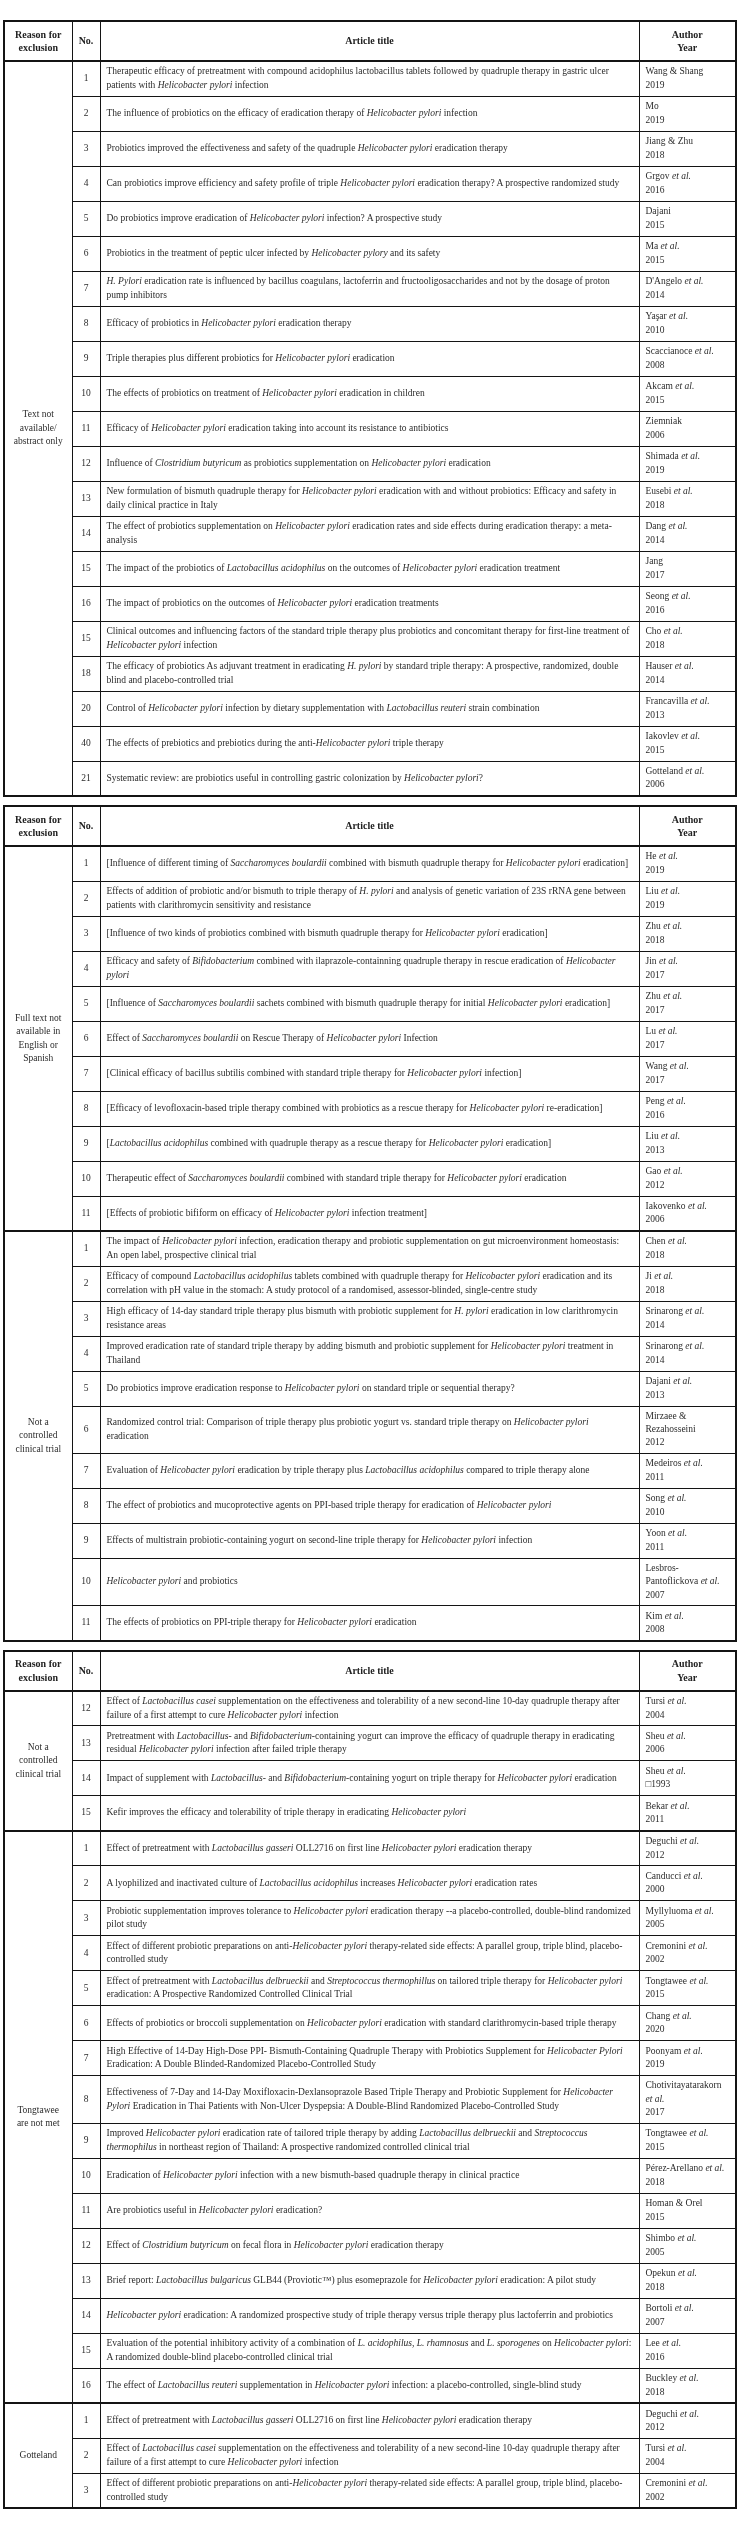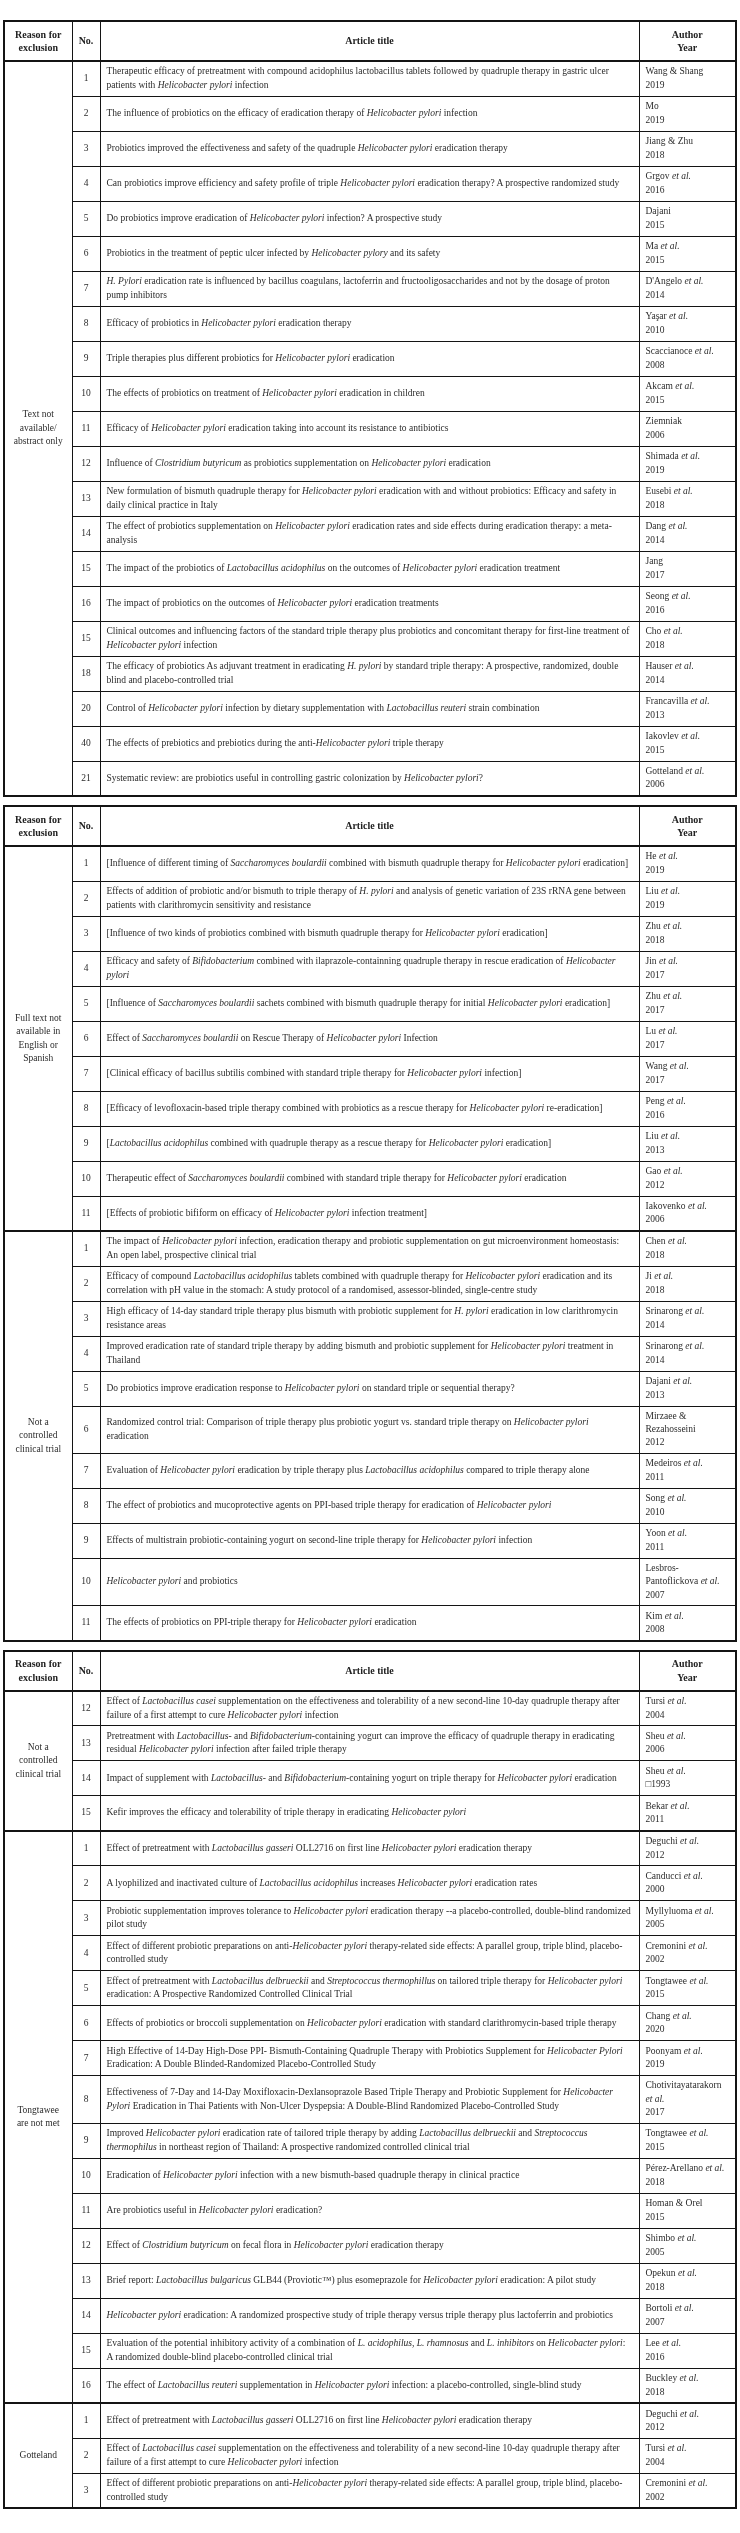--- a/index.html
+++ b/index.html
@@ -422,21 +422,21 @@
             <td class="title-cell">Brief report: <i>Lactobacillus bulgaricus</i> GLB44 (Proviotic™) plus esomeprazole for <i>Helicobacter pylori</i> eradication: A pilot study</td>
             <td class="author-cell"><span>Opekun <i>et al.</i></span><br><span>2018</span></td>
           </tr>
           <tr>
             <td class="no-cell">14</td>
             <td class="title-cell"><i>Helicobacter pylori</i> eradication: A randomized prospective study of triple therapy versus triple therapy plus lactoferrin and probiotics</td>
             <td class="author-cell"><span>Bortoli <i>et al.</i></span><br><span>2007</span></td>
           </tr>
           <tr>
             <td class="no-cell">15</td>
-            <td class="title-cell">Evaluation of the potential inhibitory activity of a combination of <i>L. acidophilus</i>, <i>L. rhamnosus</i> and <i>L. inhibitors</i> on <i>Helicobacter pylori</i>: A randomized double-blind placebo-controlled clinical trial</td>
+            <td class="title-cell">Evaluation of the potential inhibitory activity of a combination of <i>L. acidophilus</i>, <i>L. rhamnosus</i> and <i>L. sporogenes</i> on <i>Helicobacter pylori</i>: A randomized double-blind placebo-controlled clinical trial</td>
             <td class="author-cell"><span>Lee <i>et al.</i></span><br><span>2016</span></td>
           </tr>
           <tr>
             <td class="no-cell">16</td>
             <td class="title-cell">The effect of <i>Lactobacillus reuteri</i> supplementation in <i>Helicobacter pylori</i> infection: a placebo-controlled, single-blind study</td>
             <td class="author-cell"><span>Buckley <i>et al.</i></span><br><span>2018</span></td>
           </tr>
           <tr class="group-start">
             <td class="reason-cell" rowspan="3">Gotteland</td>
             <td class="no-cell">1</td>

